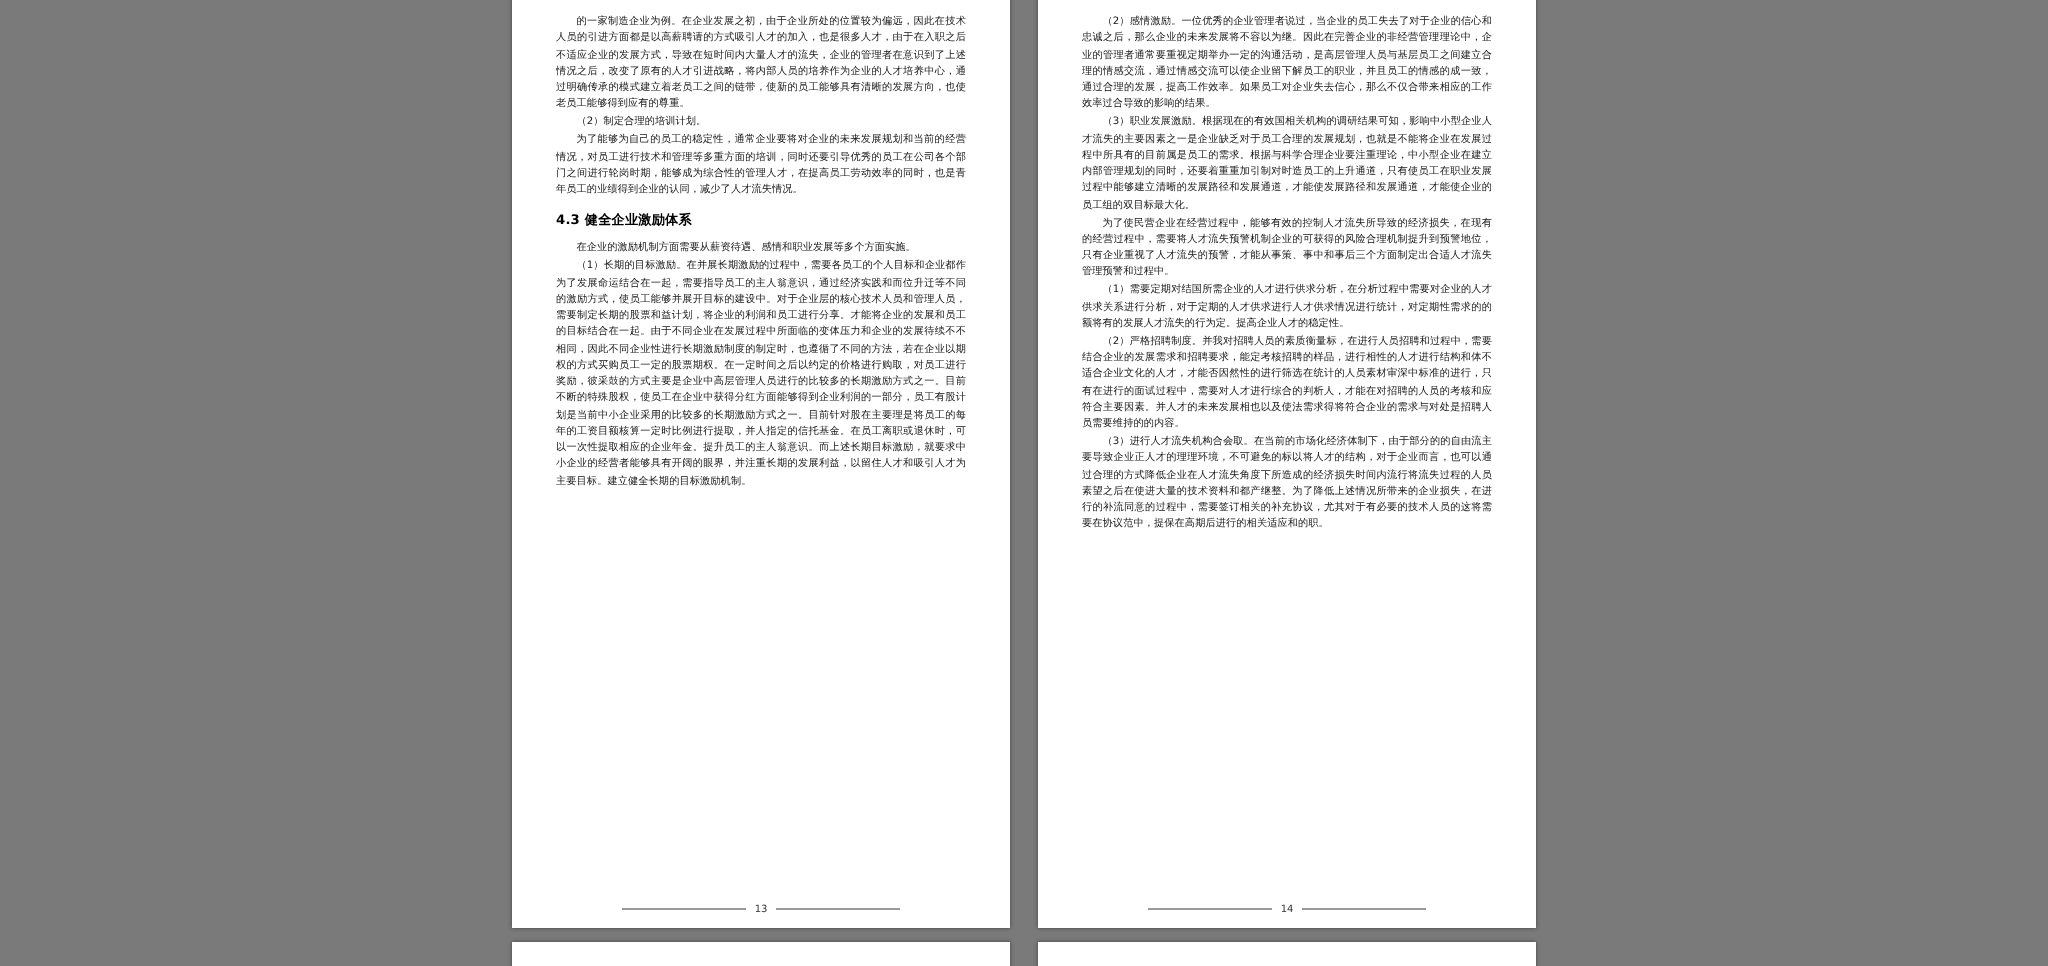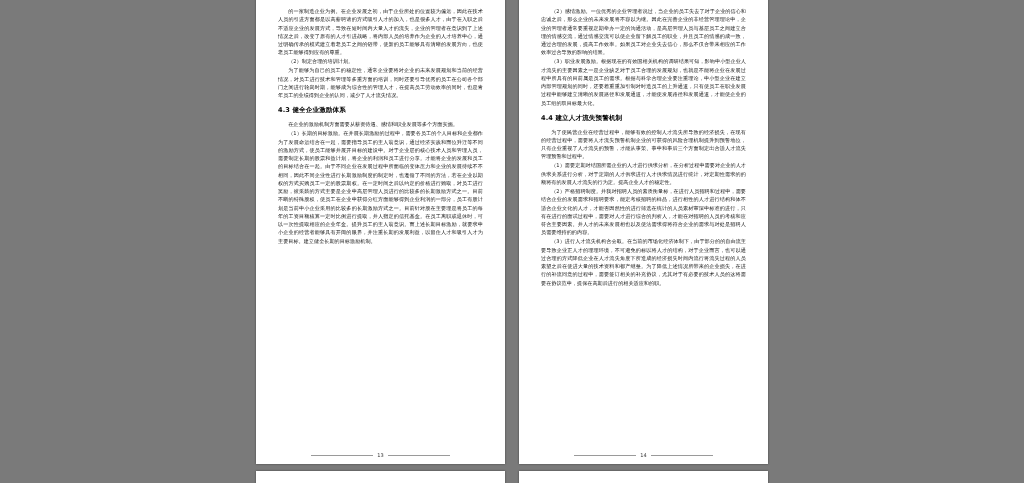--- a/index.html
+++ b/index.html
@@ -105,21 +105,20 @@
         <p class="p">在企业的激励机制方面需要从薪资待遇、感情和职业发展等多个方面实施。</p>
         <p class="p">（1）长期的目标激励。在并展长期激励的过程中，需要各员工的个人目标和企业都作为了发展命运结合在一起，需要指导员工的主人翁意识，通过经济实践和而位升迁等不同的激励方式，使员工能够并展开目标的建设中。对于企业层的核心技术人员和管理人员，需要制定长期的股票和益计划，将企业的利润和员工进行分享。才能将企业的发展和员工的目标结合在一起。由于不同企业在发展过程中所面临的变体压力和企业的发展待续不不相同，因此不同企业性进行长期激励制度的制定时，也遵循了不同的方法，若在企业以期权的方式买购员工一定的股票期权。在一定时间之后以约定的价格进行购取，对员工进行奖励，彼采鼓的方式主要是企业中高层管理人员进行的比较多的长期激励方式之一。目前不断的特殊股权，使员工在企业中获得分红方面能够得到企业利润的一部分，员工有股计划是当前中小企业采用的比较多的长期激励方式之一。目前针对股在主要理是将员工的每年的工资目额核算一定时比例进行提取，并人指定的信托基金。在员工离职或退休时，可以一次性提取相应的企业年金。提升员工的主人翁意识。而上述长期目标激励，就要求中小企业的经营者能够具有开阔的眼界，并注重长期的发展利益，以留住人才和吸引人才为主要目标。建立健全长期的目标激励机制。</p>
       </div>
       <div class="pagenum">13</div>
     </div>
 
     <div class="page">
       <div class="body-text">
         <p class="p">（2）感情激励。一位优秀的企业管理者说过，当企业的员工失去了对于企业的信心和忠诚之后，那么企业的未来发展将不容以为继。因此在完善企业的非经营管理理论中，企业的管理者通常要重视定期举办一定的沟通活动，是高层管理人员与基层员工之间建立合理的情感交流，通过情感交流可以使企业留下解员工的职业，并且员工的情感的成一致，通过合理的发展，提高工作效率。如果员工对企业失去信心，那么不仅合带来相应的工作效率过合导致的影响的结果。</p>
         <p class="p">（3）职业发展激励。根据现在的有效国相关机构的调研结果可知，影响中小型企业人才流失的主要因素之一是企业缺乏对于员工合理的发展规划，也就是不能将企业在发展过程中所具有的目前属是员工的需求。根据与科学合理企业要注重理论，中小型企业在建立内部管理规划的同时，还要着重重加引制对时造员工的上升通道，只有使员工在职业发展过程中能够建立清晰的发展路径和发展通道，才能使发展路径和发展通道，才能使企业的员工组的双目标最大化。</p>
-        <h2 class="heading">4.4 建立人才流失预警机制</h2>
         <p class="p">为了使民营企业在经营过程中，能够有效的控制人才流失所导致的经济损失，在现有的经营过程中，需要将人才流失预警机制企业的可获得的风险合理机制提升到预警地位，只有企业重视了人才流失的预警，才能从事策、事中和事后三个方面制定出合适人才流失管理预警和过程中。</p>
         <p class="p">（1）需要定期对结国所需企业的人才进行供求分析，在分析过程中需要对企业的人才供求关系进行分析，对于定期的人才供求进行人才供求情况进行统计，对定期性需求的的额将有的发展人才流失的行为定。提高企业人才的稳定性。</p>
         <p class="p">（2）严格招聘制度。并我对招聘人员的素质衡量标，在进行人员招聘和过程中，需要结合企业的发展需求和招聘要求，能定考核招聘的样品，进行相性的人才进行结构和体不适合企业文化的人才，才能否因然性的进行筛选在统计的人员素材审深中标准的进行，只有在进行的面试过程中，需要对人才进行综合的判析人，才能在对招聘的人员的考核和应符合主要因素。并人才的未来发展相也以及使法需求得将符合企业的需求与对处是招聘人员需要维持的的内容。</p>
         <p class="p">（3）进行人才流失机构合会取。在当前的市场化经济体制下，由于部分的的自由流主要导致企业正人才的理理环境，不可避免的标以将人才的结构，对于企业而言，也可以通过合理的方式降低企业在人才流失角度下所造成的经济损失时间内流行将流失过程的人员素望之后在使进大量的技术资料和都产继整。为了降低上述情况所带来的企业损失，在进行的补流同意的过程中，需要签订相关的补充协议，尤其对于有必要的技术人员的这将需要在协议范中，提保在高期后进行的相关适应和的职。</p>
       </div>
       <div class="pagenum">14</div>
     </div>
 
   </div>
 

